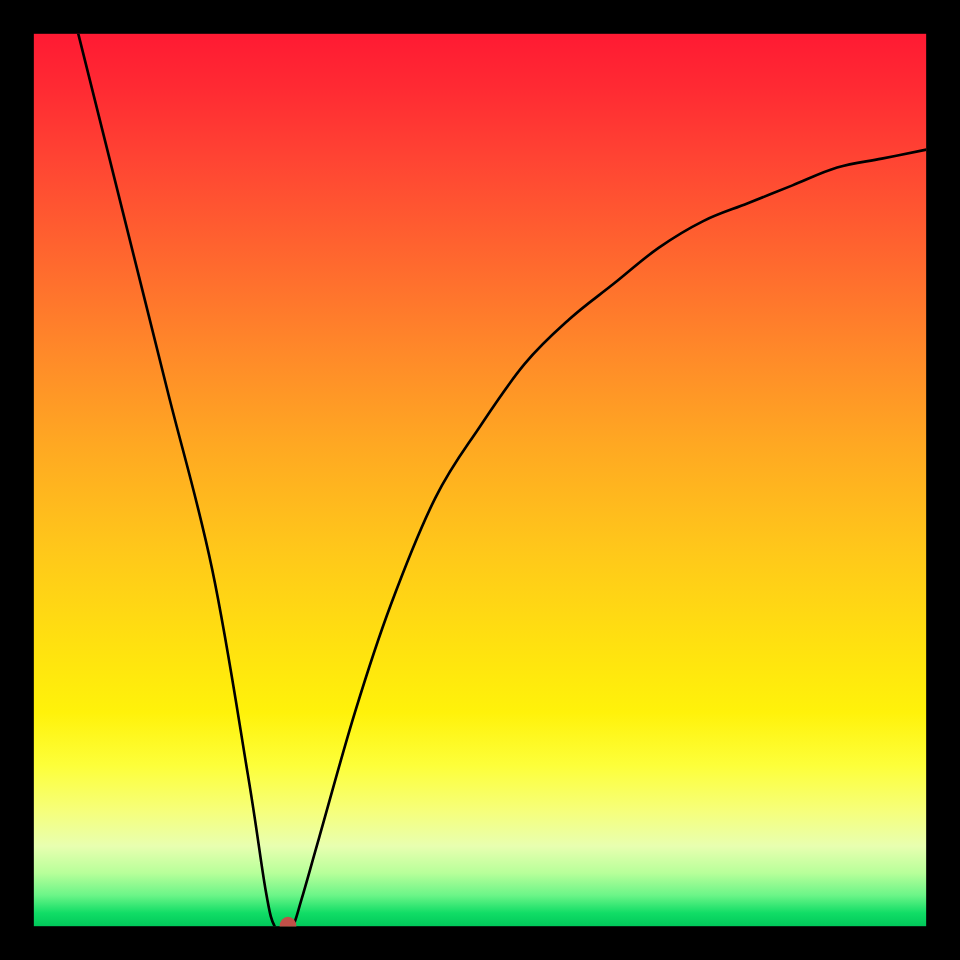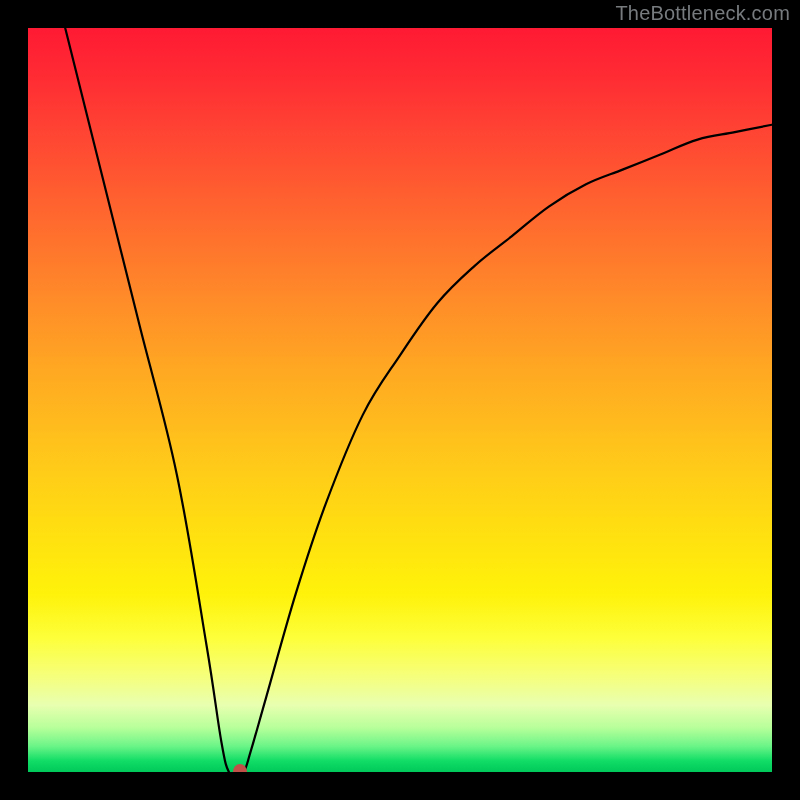--- a/index.html
+++ b/index.html
@@ -70,21 +70,20 @@
     height: 16px;
     border-radius: 50%;
     background: #c05048;
     transform: translate(-50%, -50%);
   }
 </style>
 </head>
 <body>
 
 <div class="frame">
-  <div class="watermark">TheBottleneck.com</div>
   <div class="plot">
     <div class="gradient"></div>
     <svg class="curve" viewBox="0 0 744 744" preserveAspectRatio="none">
       <path id="curve-path" fill="none" stroke="#000" stroke-width="2.2" stroke-linejoin="round" stroke-linecap="round" d="M 37.20 0.00 C 43.90 26.78, 61.01 95.23, 74.40 148.80 C 87.79 202.37, 98.21 244.03, 111.60 297.60 C 124.99 351.17, 136.75 388.81, 148.80 446.40 C 160.85 503.99, 170.52 569.31, 178.56 617.52 C 186.60 665.73, 189.42 691.47, 193.44 714.24 C 197.46 737.01, 198.20 738.64, 200.88 744.00 C 203.56 749.36, 205.64 744.00, 208.32 744.00 C 211.00 744.00, 213.08 748.02, 215.76 744.00 C 218.44 739.98, 219.18 735.07, 223.20 721.68 C 227.22 708.29, 230.04 697.72, 238.08 669.60 C 246.12 641.48, 257.13 600.26, 267.84 565.44 C 278.55 530.62, 285.55 508.30, 297.60 476.16 C 309.65 444.02, 321.41 413.66, 334.80 386.88 C 348.19 360.10, 358.61 347.45, 372.00 327.36 C 385.39 307.27, 395.81 291.35, 409.20 275.28 C 422.59 259.21, 433.01 250.13, 446.40 238.08 C 459.79 226.03, 470.21 219.03, 483.60 208.32 C 496.99 197.61, 507.41 187.93, 520.80 178.56 C 534.19 169.19, 544.61 162.94, 558.00 156.24 C 571.39 149.54, 581.81 146.72, 595.20 141.36 C 608.59 136.00, 619.01 131.84, 632.40 126.48 C 645.79 121.12, 656.21 115.62, 669.60 111.60 C 682.99 107.58, 693.41 106.84, 706.80 104.16 C 720.19 101.48, 737.30 98.06, 744.00 96.72"></path>
     </svg>
     <div id="marker" class="marker" style="left: 212.04px; top: 744px; background: rgb(192, 80, 72);"></div>
   </div>
 </div>
 
 </body></html>

